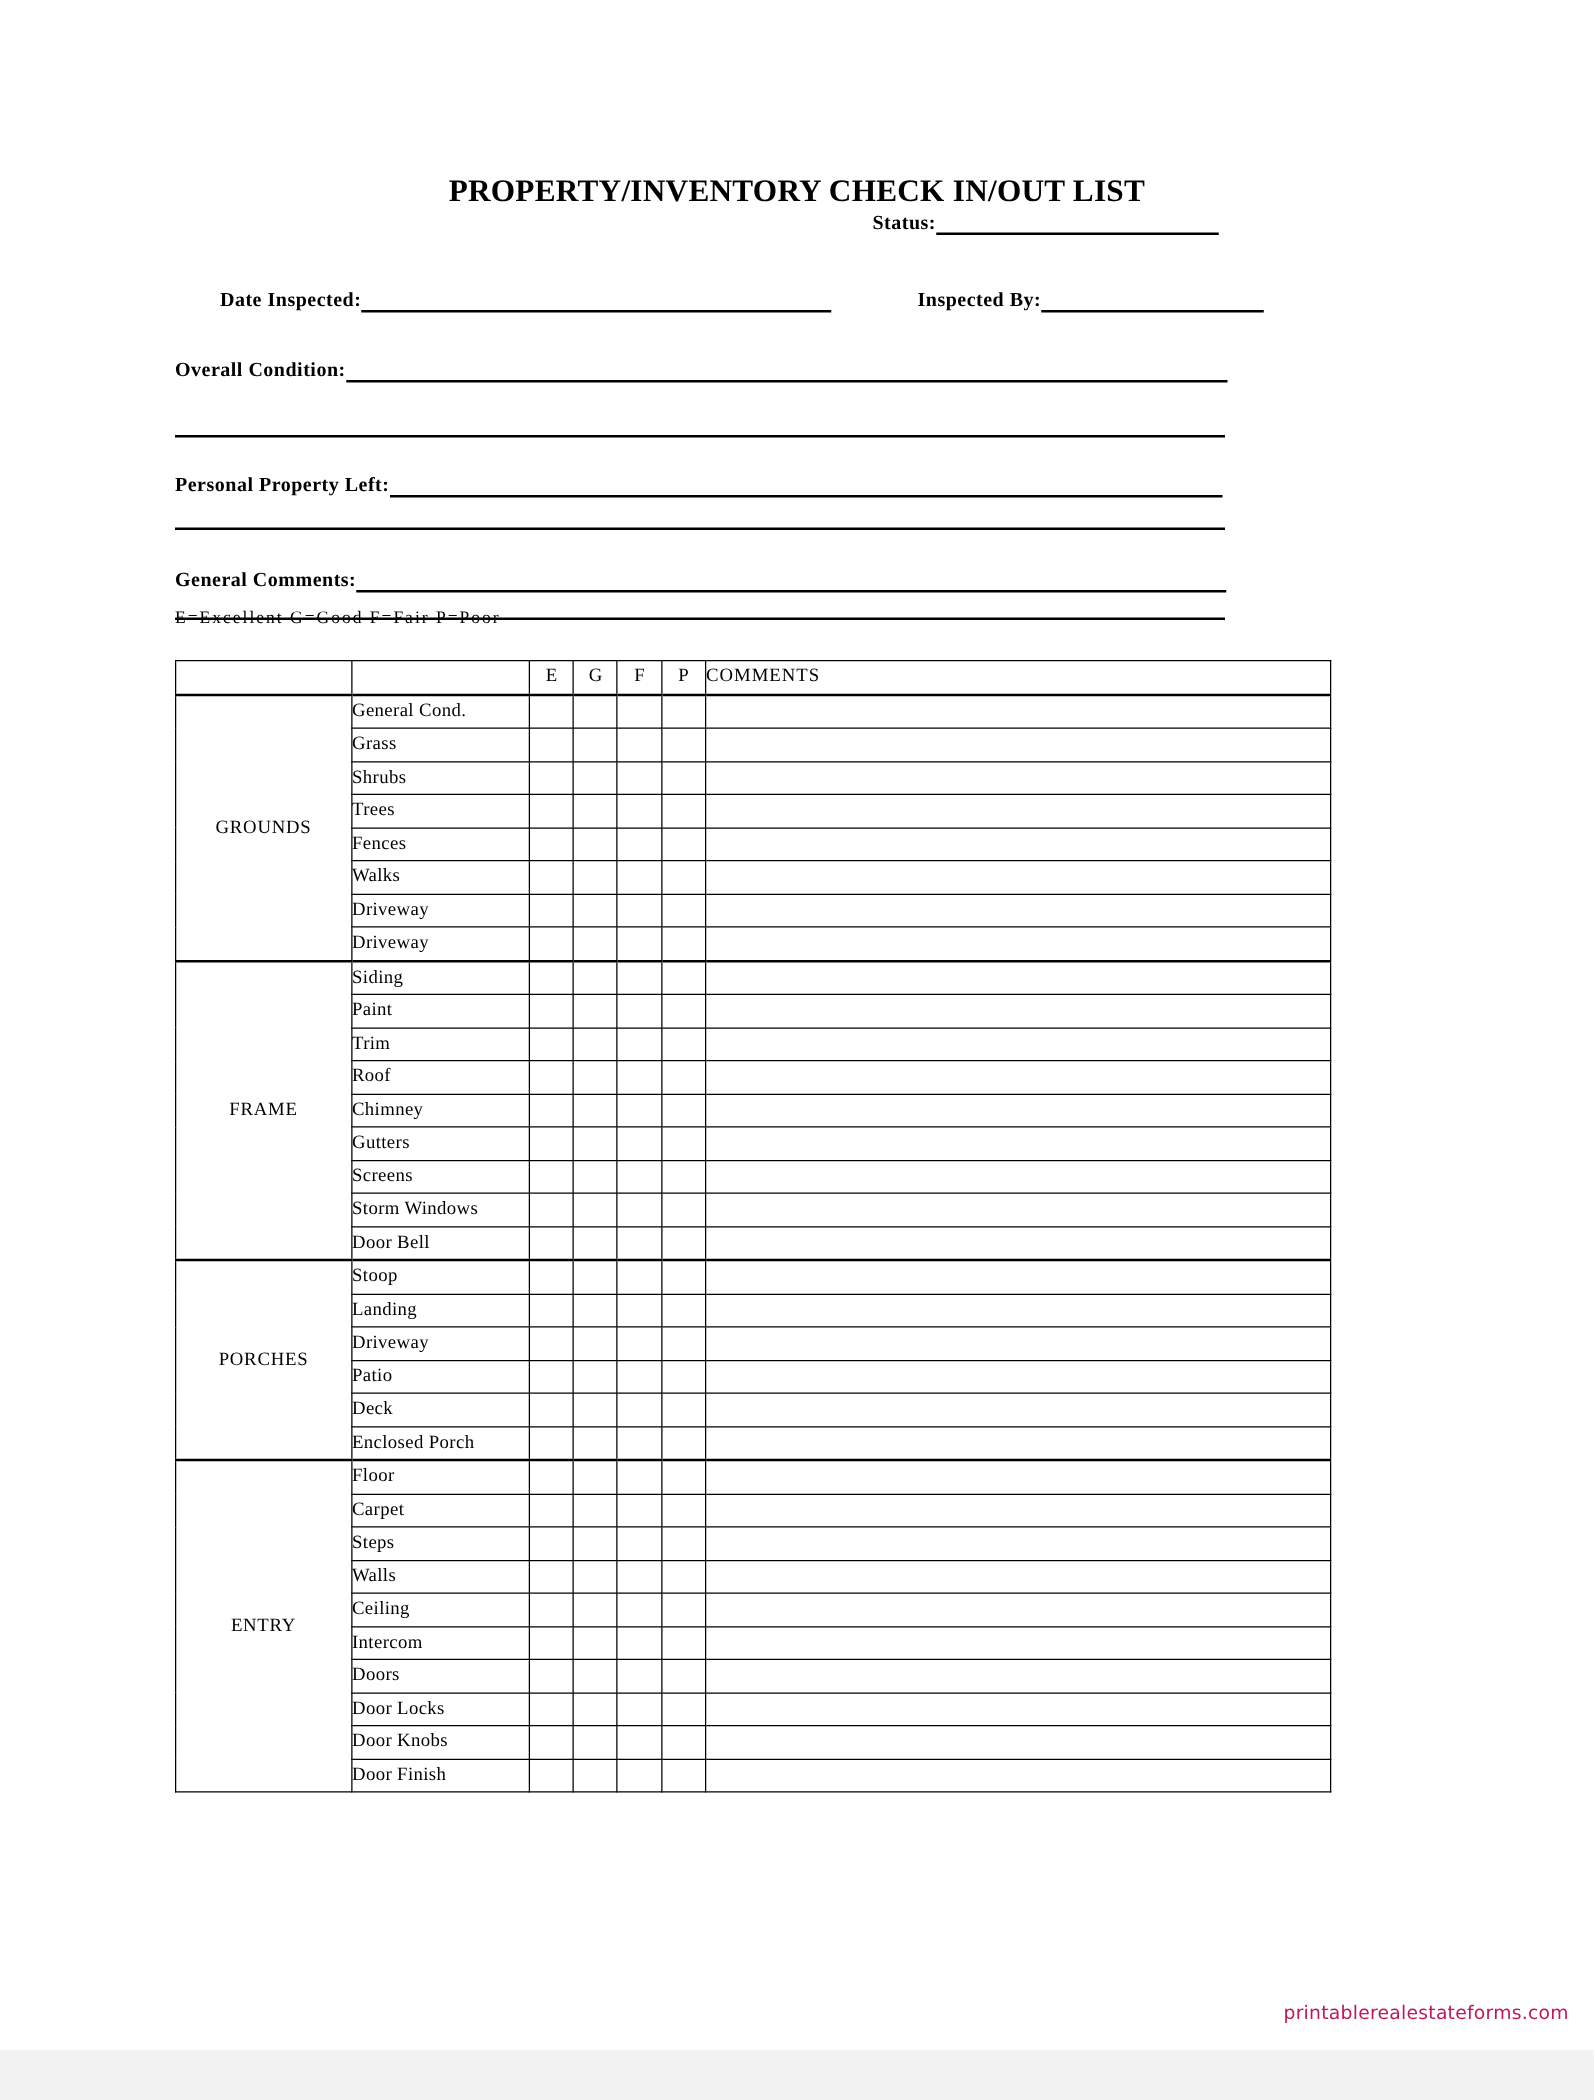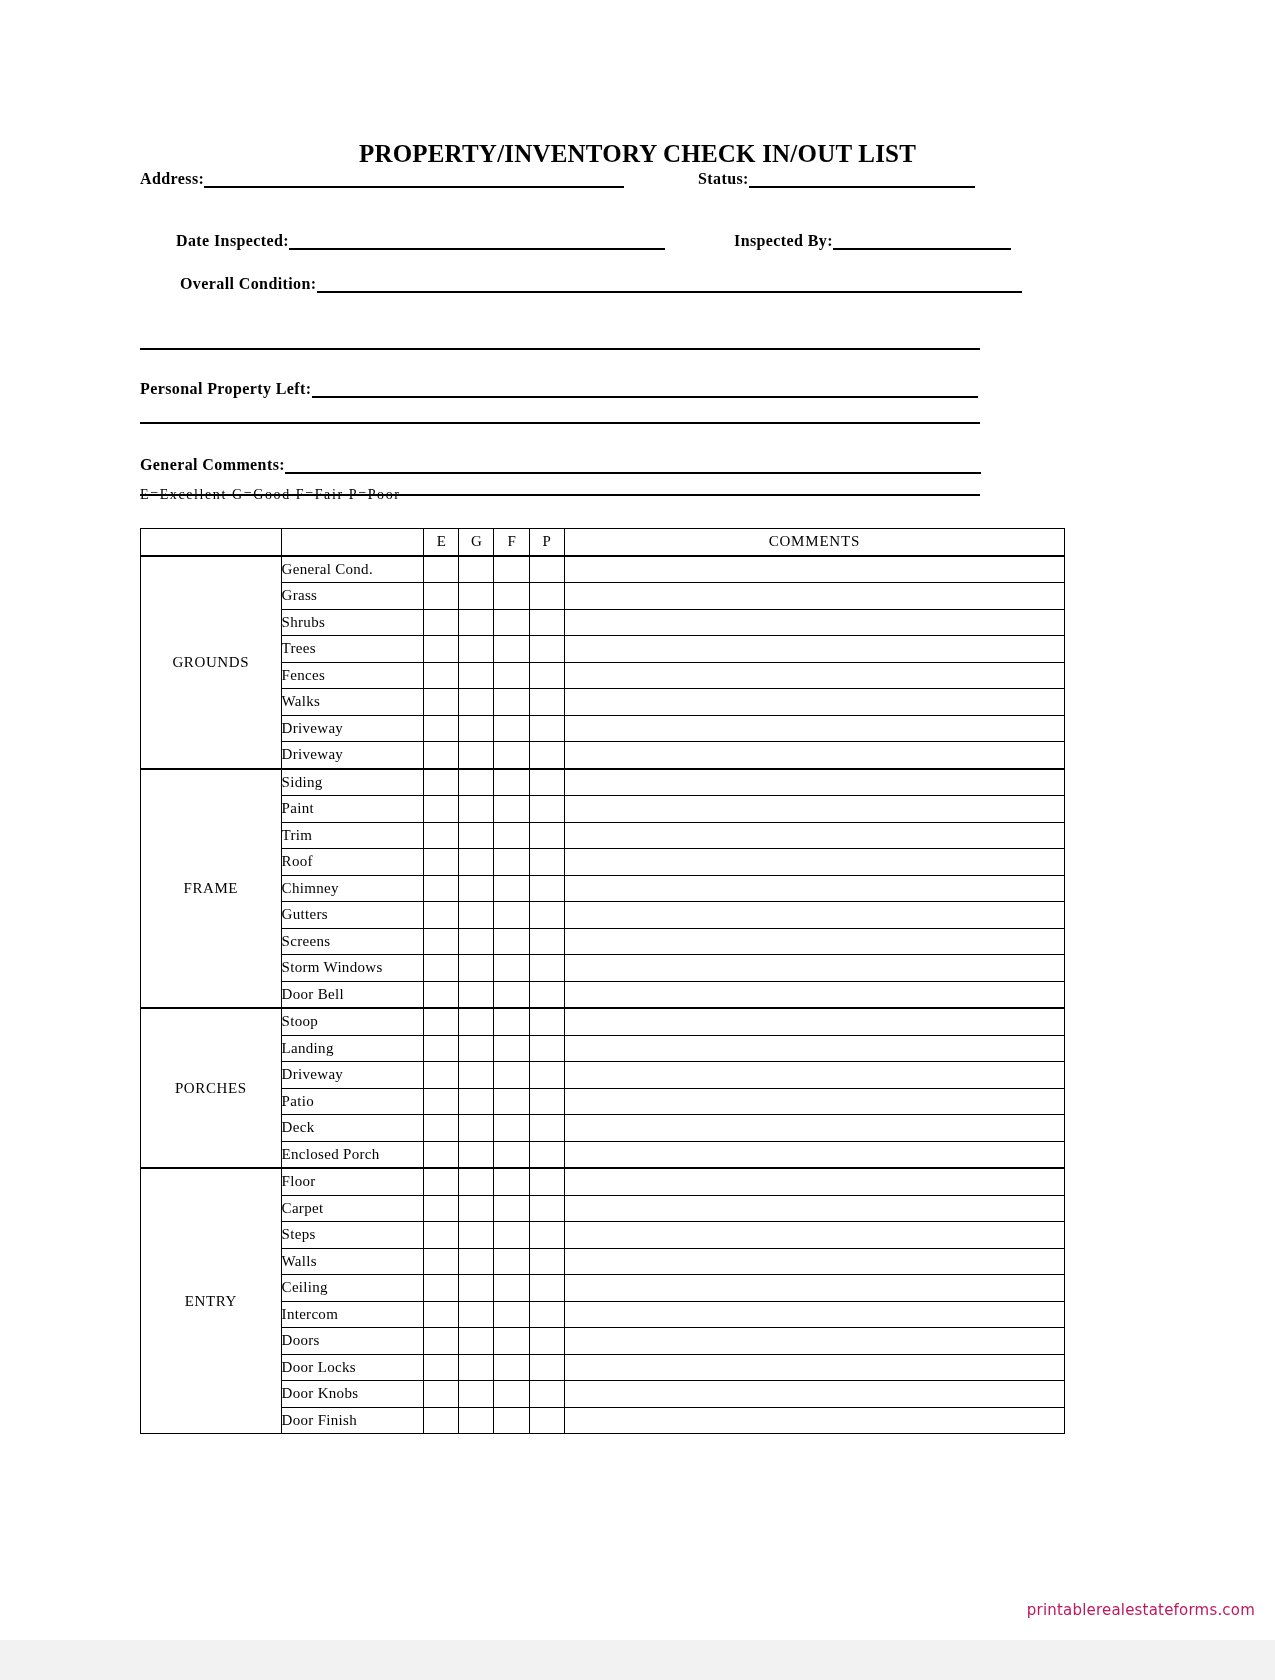--- a/index.html
+++ b/index.html
@@ -118,21 +118,21 @@
   col.c-grade   { width: 35px; }
   col.c-comment { width: 498px; }
 
   .hdr-blank { height: 28px; }
   .hdr-grade {
     text-align: center;
     font-weight: bold;
     font-size: 16px;
   }
   .hdr-comments {
-    text-align: center;
+    text-align: left;
     font-weight: bold;
     font-size: 16.5px;
     letter-spacing: 0.8px;
   }
 
   .section-cell {
     text-align: center;
     font-weight: bold;
     font-size: 16px;
     letter-spacing: 0.6px;
@@ -175,39 +175,36 @@
 </head>
 <body>
 
 <div class="page">
 
   <div class="doc-title">PROPERTY/INVENTORY CHECK IN/OUT LIST</div>
 
   <div class="form-area">
 
     <div class="field-row">
-      <div class="pair pair-left">
-        <span class="lbl">Address:</span><span class="rule" style="width:420px;"></span>
-      </div>
       <div class="pair pair-right">
         <span class="lbl">Status:</span><span class="rule" style="width:226px;"></span>
       </div>
     </div>
 
     <div class="field-row" style="height:58px;margin-left:36px;">
       <div class="pair pair-left" style="top:18px;">
         <span class="lbl">Date Inspected:</span><span class="rule" style="width:376px;"></span>
       </div>
       <div class="pair pair-right" style="top:18px;">
         <span class="lbl">Inspected By:</span><span class="rule" style="width:178px;"></span>
       </div>
     </div>
 
     <div class="field-row" style="height:40px;">
-      <div class="pair pair-left" style="top:3px;margin-left:40px;">
+      <div class="pair pair-left" style="top:16px;">
         <span class="lbl">Overall Condition:</span><span class="rule" style="width:705px;"></span>
       </div>
     </div>
     <div class="field-row" style="height:54px;">
       <div class="full-rule" style="top:36px;"></div>
     </div>
 
     <div class="field-row" style="height:38px;">
       <div class="pair pair-left" style="top:14px;">
         <span class="lbl">Personal Property Left:</span><span class="rule" style="width:666px;"></span>

